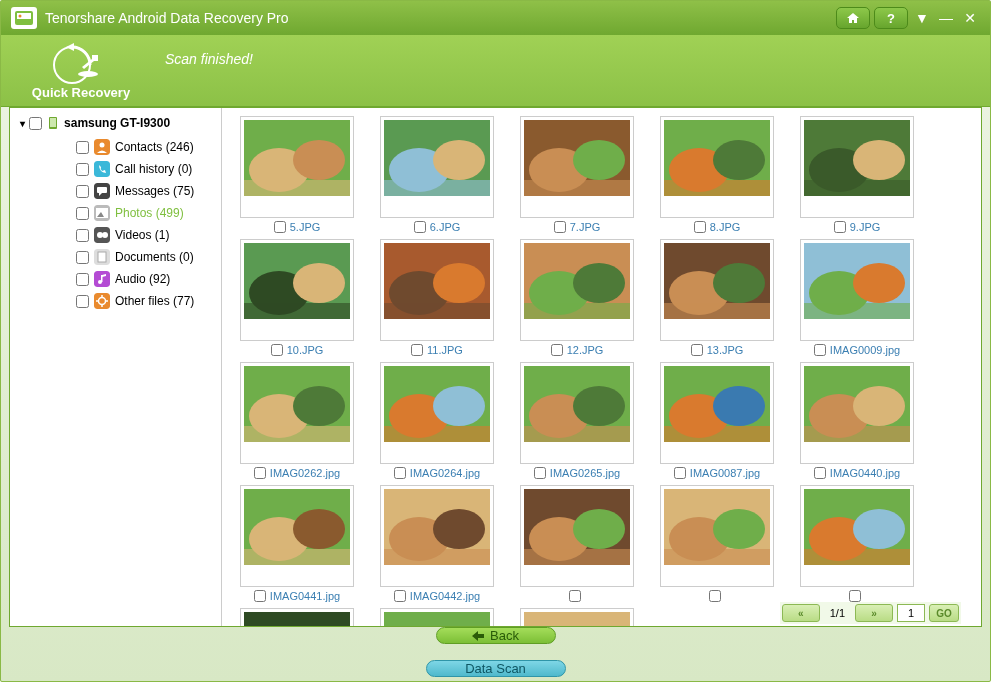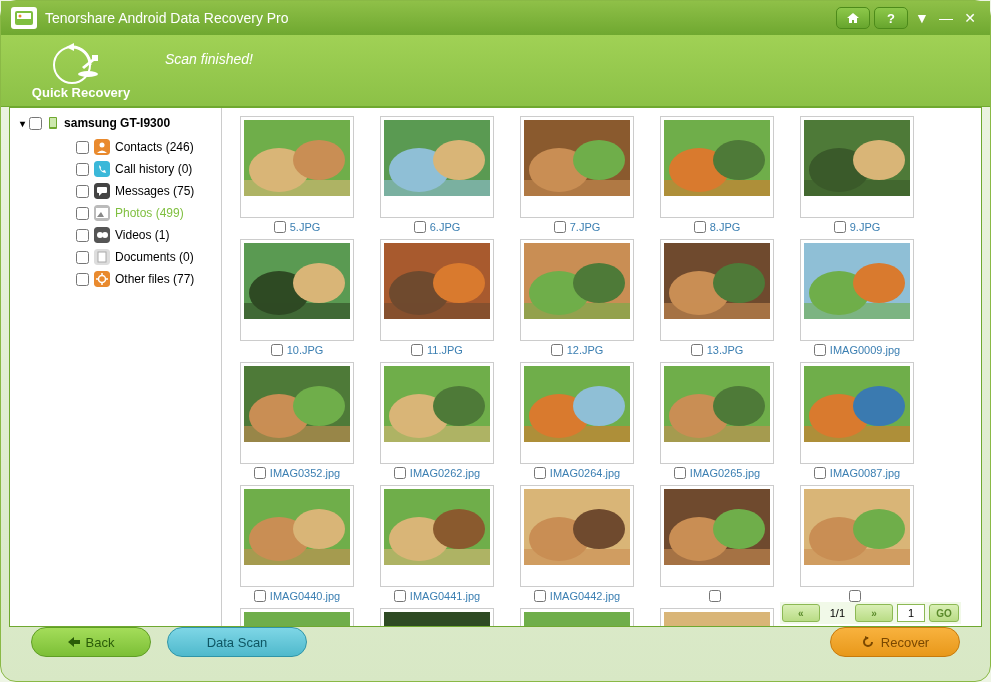--- a/index.html
+++ b/index.html
@@ -1,17 +1,17 @@
 <!DOCTYPE html>
 <html><head>
 <meta charset="utf-8">
 <style>
 * { margin:0; padding:0; box-sizing:border-box; font-family:Arial,sans-serif; }
 body { background:#eef5e5; width:991px; height:682px; overflow:hidden; }
-.window { width:991px; height:682px; background:linear-gradient(#eef5e5,#d8e8c5); border:1px solid #8ab946; border-radius:16px; display:flex; flex-direction:column; }
+.window { width:991px; height:682px; background:linear-gradient(#eef5e5,#d8e8c5); border:1px solid #8ab946; border-radius:2px; display:flex; flex-direction:column; }
 .titlebar { height:34px; display:flex; align-items:center; padding:0 10px; background:linear-gradient(#8fc048,#6fa830); }
 .titlebar-icon { width:26px; height:22px; background:#fff; border-radius:3px; margin-right:8px; display:flex; align-items:center; justify-content:center; }
 .titlebar-icon svg { width:18px; height:14px; }
 .title-text { color:#fff; font-size:14px; flex:1; }
 .titlebtns { display:flex; gap:4px; align-items:center; }
 .tbuttonpill { width:34px; height:22px; background:linear-gradient(#8dc84a,#67a52d); border:1px solid #4d8b1a; border-radius:5px; display:flex; align-items:center; justify-content:center; cursor:pointer; color:#fff; font-size:13px; font-weight:bold; }
 .tbutton { width:20px; height:20px; display:flex; align-items:center; justify-content:center; cursor:pointer; color:#fff; font-size:14px; }
 .banner { height:72px; background:linear-gradient(#a0d155,#8cc147); display:flex; align-items:center; padding-left:10px; border-bottom:1px solid #6fa830; }
 .banner-logo { width:140px; display:flex; flex-direction:column; align-items:center; justify-content:center; }
 .qr-icon { width:58px; height:48px; position:relative; }
@@ -33,21 +33,21 @@
 .thumb { width:134px; display:flex; flex-direction:column; align-items:center; }
 .thumb-box { width:114px; height:102px; border:1px solid #ccc; background:#fff; padding:3px; display:flex; align-items:flex-start; justify-content:center; }
 .thumb-img { width:106px; height:76px; }
 .thumb-label { display:flex; align-items:center; gap:4px; margin-top:3px; font-size:11px; color:#3b7fb2; }
 .thumb-label .chk { width:12px; height:12px; }
 .pager { position:absolute; bottom:2px; right:20px; display:flex; align-items:center; gap:4px; background:rgba(240,248,230,0.9); padding:2px; }
 .pager-btn { width:38px; height:18px; background:linear-gradient(#d9efb5,#b9dc85); border:1px solid #8cb954; border-radius:3px; display:flex; align-items:center; justify-content:center; font-size:10px; color:#5a8a2a; cursor:pointer; font-weight:bold; }
 .pager-info { font-size:11px; padding:0 6px; }
 .pager-input { width:28px; height:18px; border:1px solid #8cb954; font-size:11px; text-align:center; }
 .pager-go { width:30px; height:18px; font-size:10px; background:linear-gradient(#d9efb5,#b9dc85); border:1px solid #8cb954; border-radius:3px; cursor:pointer; color:#5a8a2a; font-weight:bold; }
-.footer { height:54px; display:flex; align-items:flex-start; padding:0 30px; gap:16px; }
+.footer { height:54px; display:flex; align-items:center; padding:0 17px; gap:16px;flex-direction:column; }
 .btn { height:30px; border-radius:15px; border:1px solid; display:flex; align-items:center; justify-content:center; font-size:13px; cursor:pointer; gap:6px; }
 .btn-green { width:120px; background:linear-gradient(#a4dd5a,#7cbf36); border-color:#5f9e24; color:#2a5c08; }
 .btn-blue { width:140px; background:linear-gradient(#7ed6e6,#4fb9cc); border-color:#2f95a8; color:#0e5663; }
 .btn-orange { width:130px; background:linear-gradient(#f8b23e,#e8981a); border-color:#c77a0c; color:#7a4800; }
 .spacer { flex:1; }
 
 .grid::-webkit-scrollbar { width:16px; }
 .grid::-webkit-scrollbar-track { background:#f0f0f0; border-left:1px solid #ddd; }
 .grid::-webkit-scrollbar-thumb { background:#c8c8c8; border:1px solid #aaa; }
 </style>
@@ -155,20 +155,30 @@
             <input type="checkbox" class="chk" style="">
             <svg class="cat-icon" viewBox="0 0 16 16">
               <rect width="16" height="16" rx="3" fill="#ddd"></rect>
               <rect x="4" y="3" width="8" height="10" fill="#fff" stroke="#aaa"></rect>
             </svg>
             <span class="label">Documents (0)</span>
           </li>
           <li class="tree-item">
             <input type="checkbox" class="chk" style="">
             <svg class="cat-icon" viewBox="0 0 16 16">
+              <rect width="16" height="16" rx="3" fill="#b44bd4"></rect>
+              <circle cx="6" cy="11" r="2" fill="#fff"></circle>
+              <rect x="7" y="4" width="1.5" height="7" fill="#fff"></rect>
+              <path d="M8 4 L12 3 L12 5 L8 6" fill="#fff"></path>
+            </svg>
+            <span class="label">Audio (92)</span>
+          </li>
+          <li class="tree-item">
+            <input type="checkbox" class="chk" style="">
+            <svg class="cat-icon" viewBox="0 0 16 16">
               <rect width="16" height="16" rx="3" fill="#e98a2e"></rect>
               <circle cx="8" cy="8" r="3.5" fill="none" stroke="#fff" stroke-width="1.5"></circle>
               <path d="M8 2 L8 4 M8 12 L8 14 M2 8 L4 8 M12 8 L14 8" stroke="#fff" stroke-width="1.5"></path>
             </svg>
             <span class="label">Other files (77)</span>
           </li>
         </ul>
     </div>
 
     <div class="main">
@@ -304,34 +314,20 @@
               <div class="thumb-img"><svg width="106" height="76" viewBox="0 0 106 76">
                   <rect width="106" height="76" fill="#8fbfd6"></rect>
                   <ellipse cx="35" cy="50" rx="30" ry="22" fill="#6fae4a"></ellipse>
                   <ellipse cx="75" cy="40" rx="26" ry="20" fill="#d97a2e"></ellipse>
                   <rect x="0" y="60" width="106" height="16" fill="#6fae4a" opacity="0.6"></rect>
                 </svg></div>
             </div>
             <div class="thumb-label">
               <input type="checkbox" class="chk" style="">
               <span>IMAG0009.jpg</span>
-            </div>
-          </div>
-          <div class="thumb">
-            <div class="thumb-box">
-              <div class="thumb-img"><svg width="106" height="76" viewBox="0 0 106 76">
-                  <rect width="106" height="76" fill="#4e7a38"></rect>
-                  <ellipse cx="35" cy="50" rx="30" ry="22" fill="#c98e54"></ellipse>
-                  <ellipse cx="75" cy="40" rx="26" ry="20" fill="#6fae4a"></ellipse>
-                  <rect x="0" y="60" width="106" height="16" fill="#c98e54" opacity="0.6"></rect>
-                </svg></div>
-            </div>
-            <div class="thumb-label">
-              <input type="checkbox" class="chk" style="">
-              <span>IMAG0352.jpg</span>
             </div>
           </div>
           <div class="thumb">
             <div class="thumb-box">
               <div class="thumb-img"><svg width="106" height="76" viewBox="0 0 106 76">
                   <rect width="106" height="76" fill="#6fae4a"></rect>
                   <ellipse cx="35" cy="50" rx="30" ry="22" fill="#d9b577"></ellipse>
                   <ellipse cx="75" cy="40" rx="26" ry="20" fill="#4e7a38"></ellipse>
                   <rect x="0" y="60" width="106" height="16" fill="#d9b577" opacity="0.6"></rect>
                 </svg></div>

